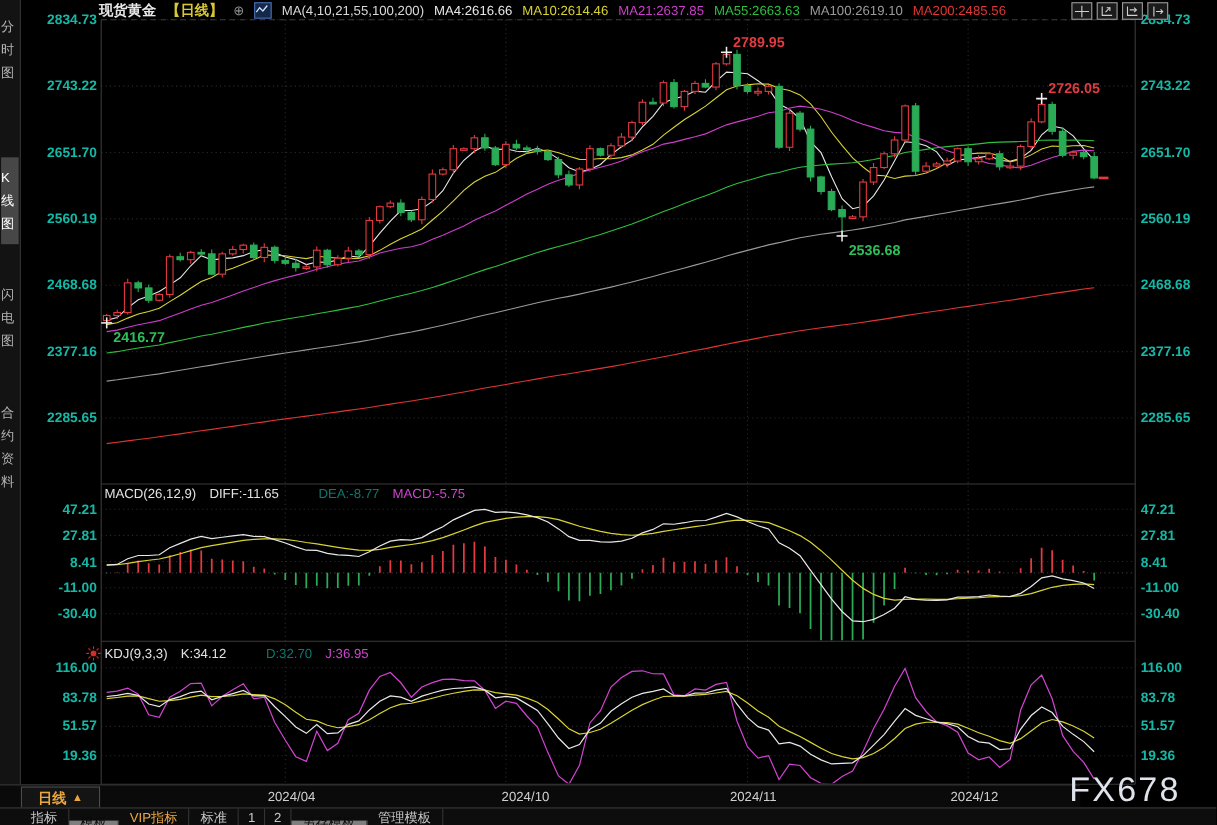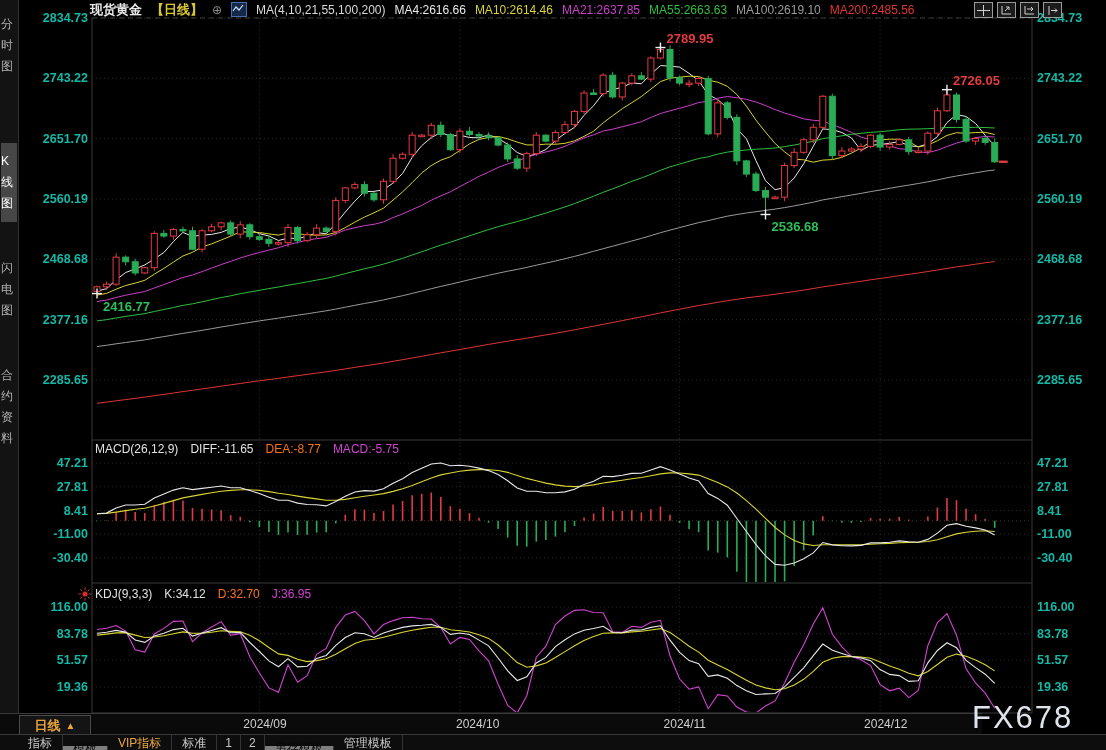--- a/index.html
+++ b/index.html
@@ -22,21 +22,21 @@
            border-right:1px solid #333;z-index:4;}
   .side-item{width:16px;margin:0 auto;padding:8px 0;color:#b2b2b2;font-size:12px;
              line-height:1.75;word-break:break-all;cursor:pointer;}
   .side-item.sel{background:#474747;color:#fff;}
   
   .pl{position:absolute;height:14px;line-height:14px;font-size:12.5px;font-weight:bold;color:#14b8a6;z-index:3;}
   .pl.left{left:20px;width:68px;text-align:right;}
   .pl.right{left:1037px;width:68px;text-align:left;}
   
   .phdr{position:absolute;left:95px;height:15px;display:flex;gap:12px;font-size:12px;z-index:3;white-space:nowrap;}
-  .phdr .w{color:#e2e2e2;} .phdr .y{color:#f97316;} .phdr .m{color:#d243d2;}
+  .phdr .w{color:#e2e2e2;} .phdr .y{color:#0f766e;margin-left:24px;} .phdr .m{color:#d243d2;}
   
   .daterow{position:absolute;left:0;top:713px;width:982px;height:21px;background:#0a0a0a;
            border-top:1px solid #3a3a3a;z-index:4;}
   .period-btn{position:absolute;left:19px;top:1px;width:70px;height:19px;border:1px solid #4a4a4a;
               background:#141414;color:#eba73f;font-weight:bold;font-size:13px;display:flex;
               align-items:center;justify-content:center;gap:5px;cursor:pointer;}
   .period-btn .arr{font-size:10px;}
   .date-label{position:absolute;top:3px;font-size:12px;color:#cfcfcf;}
   .footer{position:absolute;left:0;top:734px;width:1106px;height:16px;background:#0d0d0d;
           border-top:1px solid #3a3a3a;display:flex;align-items:stretch;padding-left:18px;
@@ -530,21 +530,21 @@
           <line x1="2.4" y1="11.6" x2="4.2" y2="9.8"></line>
         </g>
       </svg>
   </span>
 
   <div class="daterow">
     <div class="period-btn">
       <span>日线</span>
       <span class="arr">▲</span>
     </div>
-    <div class="date-label" id="dt0" style="left: 243.35px;">2024/09</div>
+    <div class="date-label" id="dt0" style="left: 243.35px;">2024/04</div>
     <div class="date-label" id="dt1" style="left: 456px;">2024/10</div>
     <div class="date-label" id="dt2" style="left: 663.55px;">2024/11</div>
     <div class="date-label" id="dt3" style="left: 864.1px;">2024/12</div>
   </div>
 
   <div class="footer">
     <div class="ftab">指标</div>
     <div class="ftab sel">模板</div>
     <div class="ftab accent">VIP指标</div>
     <div class="ftab">标准</div>

